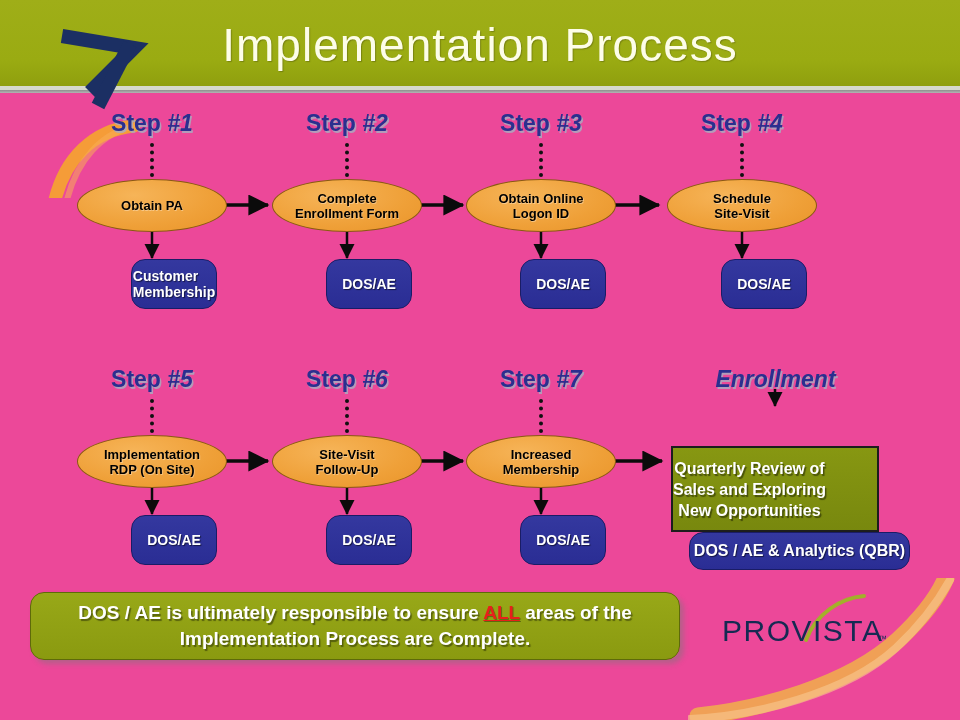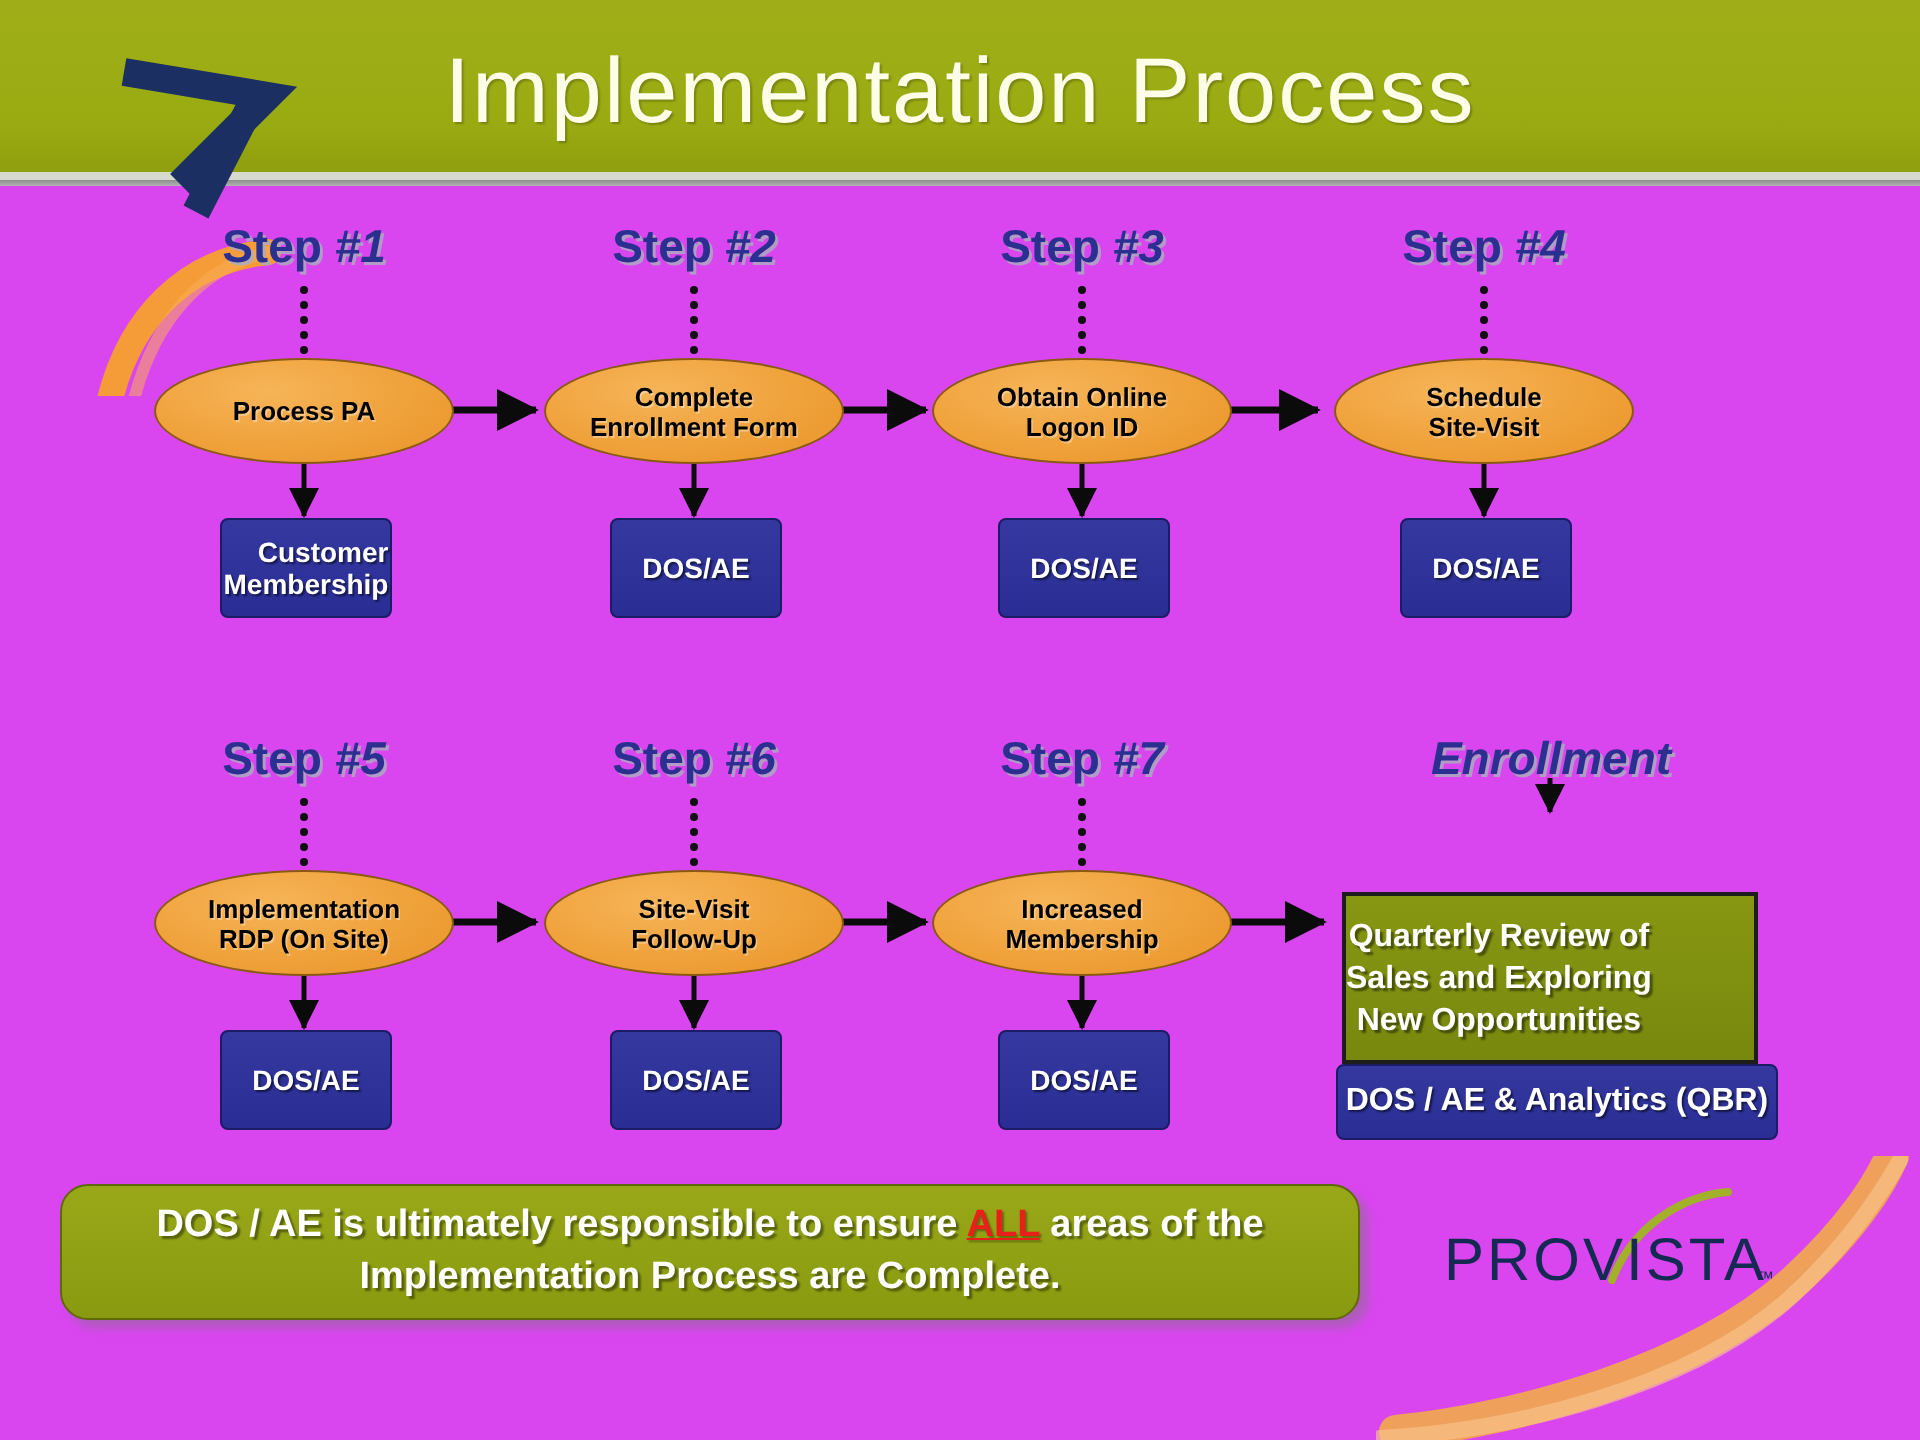--- a/index.html
+++ b/index.html
@@ -8,21 +8,21 @@
     background: #ffffff;
   }
   body {
     font-family: "Liberation Sans", sans-serif;
   }
   #slide {
     position: relative;
     width: 960px;
     height: 720px;
     overflow: hidden;
-    background: #d946ef;
+    background: #ec4899;
   }
 
   
   #header-band {
     position: absolute;
     left: 0; top: 0;
     width: 960px;
     height: 86px;
     background: #9aab14;
     background: linear-gradient(180deg, #9fae18 0%, #9aab12 70%, #8f9f0e 100%);
@@ -95,31 +95,32 @@
     box-sizing: border-box;
     text-shadow: 0.8px 0.8px 0 rgba(255,255,255,.35);
   }
 
   
   .navy-box {
     position: absolute;
     display: flex;
     align-items: center;
     justify-content: center;
-    text-align: right;
-    border-radius: 4px;
+    text-align: left;
+    border-radius: 14px;
     background: #2b2f9e;
     background: linear-gradient(180deg,#34389f 0%, #2a2d94 100%);
     border: 1px solid #1a1c66;
     color: #ffffff;
     font-size: 14px;
     font-weight: bold;
     line-height: 16px;
     box-sizing: border-box;
     text-shadow: 1px 1px 1px rgba(0,0,0,.55);
+    margin-left: 21px;
   }
 
   
   .olive-box {
     position: absolute;
     display: flex;
     align-items: center;
     justify-content: flex-start;
     text-align: center;
     background: #7f8f12;
@@ -234,21 +235,21 @@
     <line x1="347" y1="488" x2="347" y2="514" stroke="#0b0b0b" stroke-width="2.5" marker-end="url(#ah)"></line>
     <line x1="541" y1="488" x2="541" y2="514" stroke="#0b0b0b" stroke-width="2.5" marker-end="url(#ah)"></line>
 
     <line x1="775" y1="389" x2="775" y2="406" stroke="#0b0b0b" stroke-width="2.5" marker-end="url(#ah)"></line>
     <line x1="775" y1="493" x2="775" y2="518" stroke="#0b0b0b" stroke-width="2.5" marker-end="url(#ah)"></line>
   </svg>
 
   <div class="step-label" style="left:92px; top:110px; width:120px;"><span>Step </span><span class="num">#1</span></div>
   <div class="dotted-conn" style="left:150px; top:143px; height:34px;"></div>
   <div class="ellipse" style="left:77px; top:179px; width:150px; height:53px;">
-      <span>Process PA</span>
+      <span>Obtain PA</span>
     </div>
   <div class="navy-box" style="left:110px; top:259px; width:86px; height:50px;">
       <span><span>Customer</span><br><span>Membership</span></span>
     </div>
 
   <div class="step-label" style="left:287px; top:110px; width:120px;"><span>Step </span><span class="num">#2</span></div>
   <div class="dotted-conn" style="left:345px; top:143px; height:34px;"></div>
   <div class="ellipse" style="left:272px; top:179px; width:150px; height:53px;">
       <span><span>Complete</span><br><span>Enrollment Form</span></span>
     </div>

